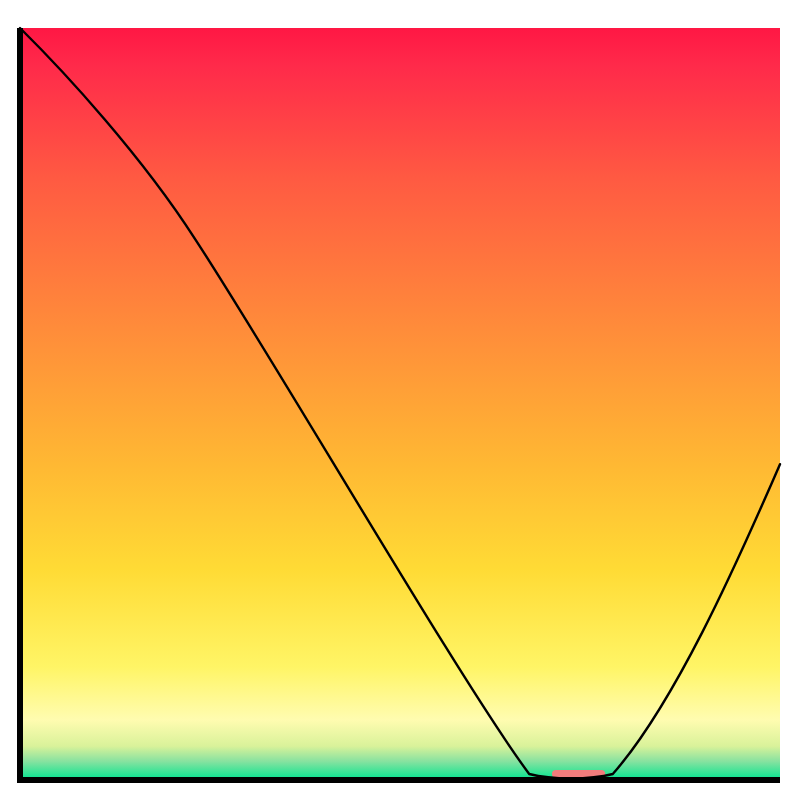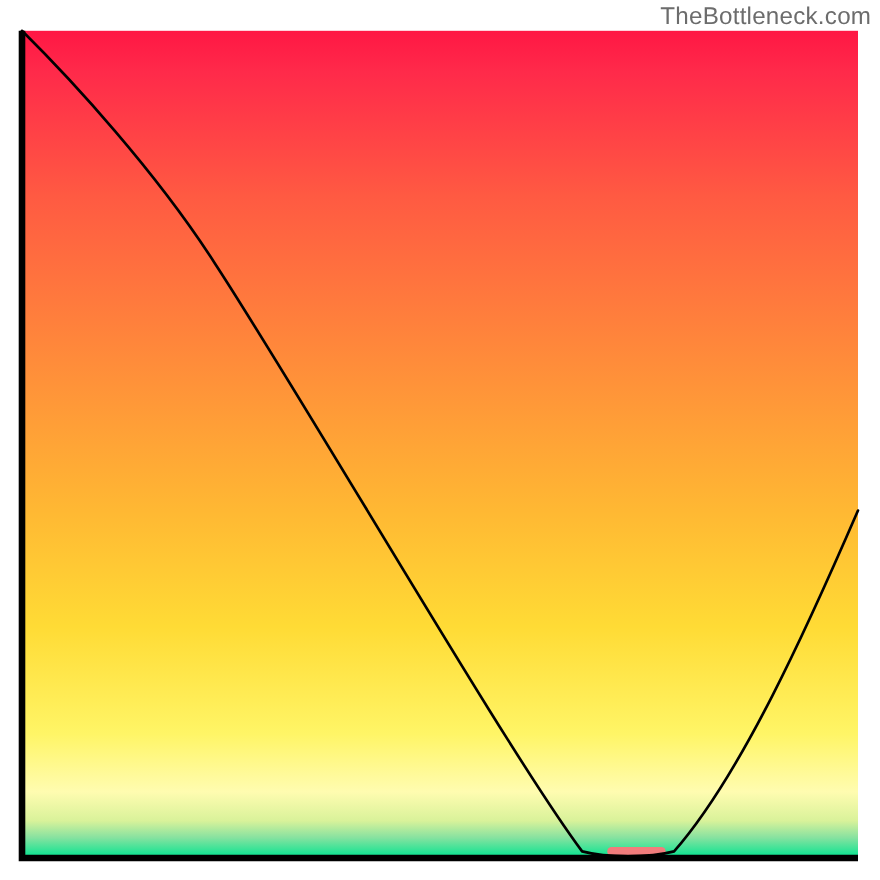--- a/index.html
+++ b/index.html
@@ -27,21 +27,20 @@
   }
   svg {
     display: block;
   }
 </style>
 </head>
 <body>
 
 <div class="container">
 
-  <div class="watermark">TheBottleneck.com</div>
 
   <svg width="800" height="800" viewBox="0 0 800 800">
     <defs>
 
       <linearGradient id="bg-grad" x1="0" y1="0" x2="0" y2="1">
       <stop offset="0.00%" stop-color="#ff1744"></stop>
           <stop offset="5.00%" stop-color="#ff2a4a"></stop>
           <stop offset="20.00%" stop-color="#ff5a42"></stop>
           <stop offset="40.00%" stop-color="#ff8c3a"></stop>
           <stop offset="58.00%" stop-color="#ffb833"></stop>

